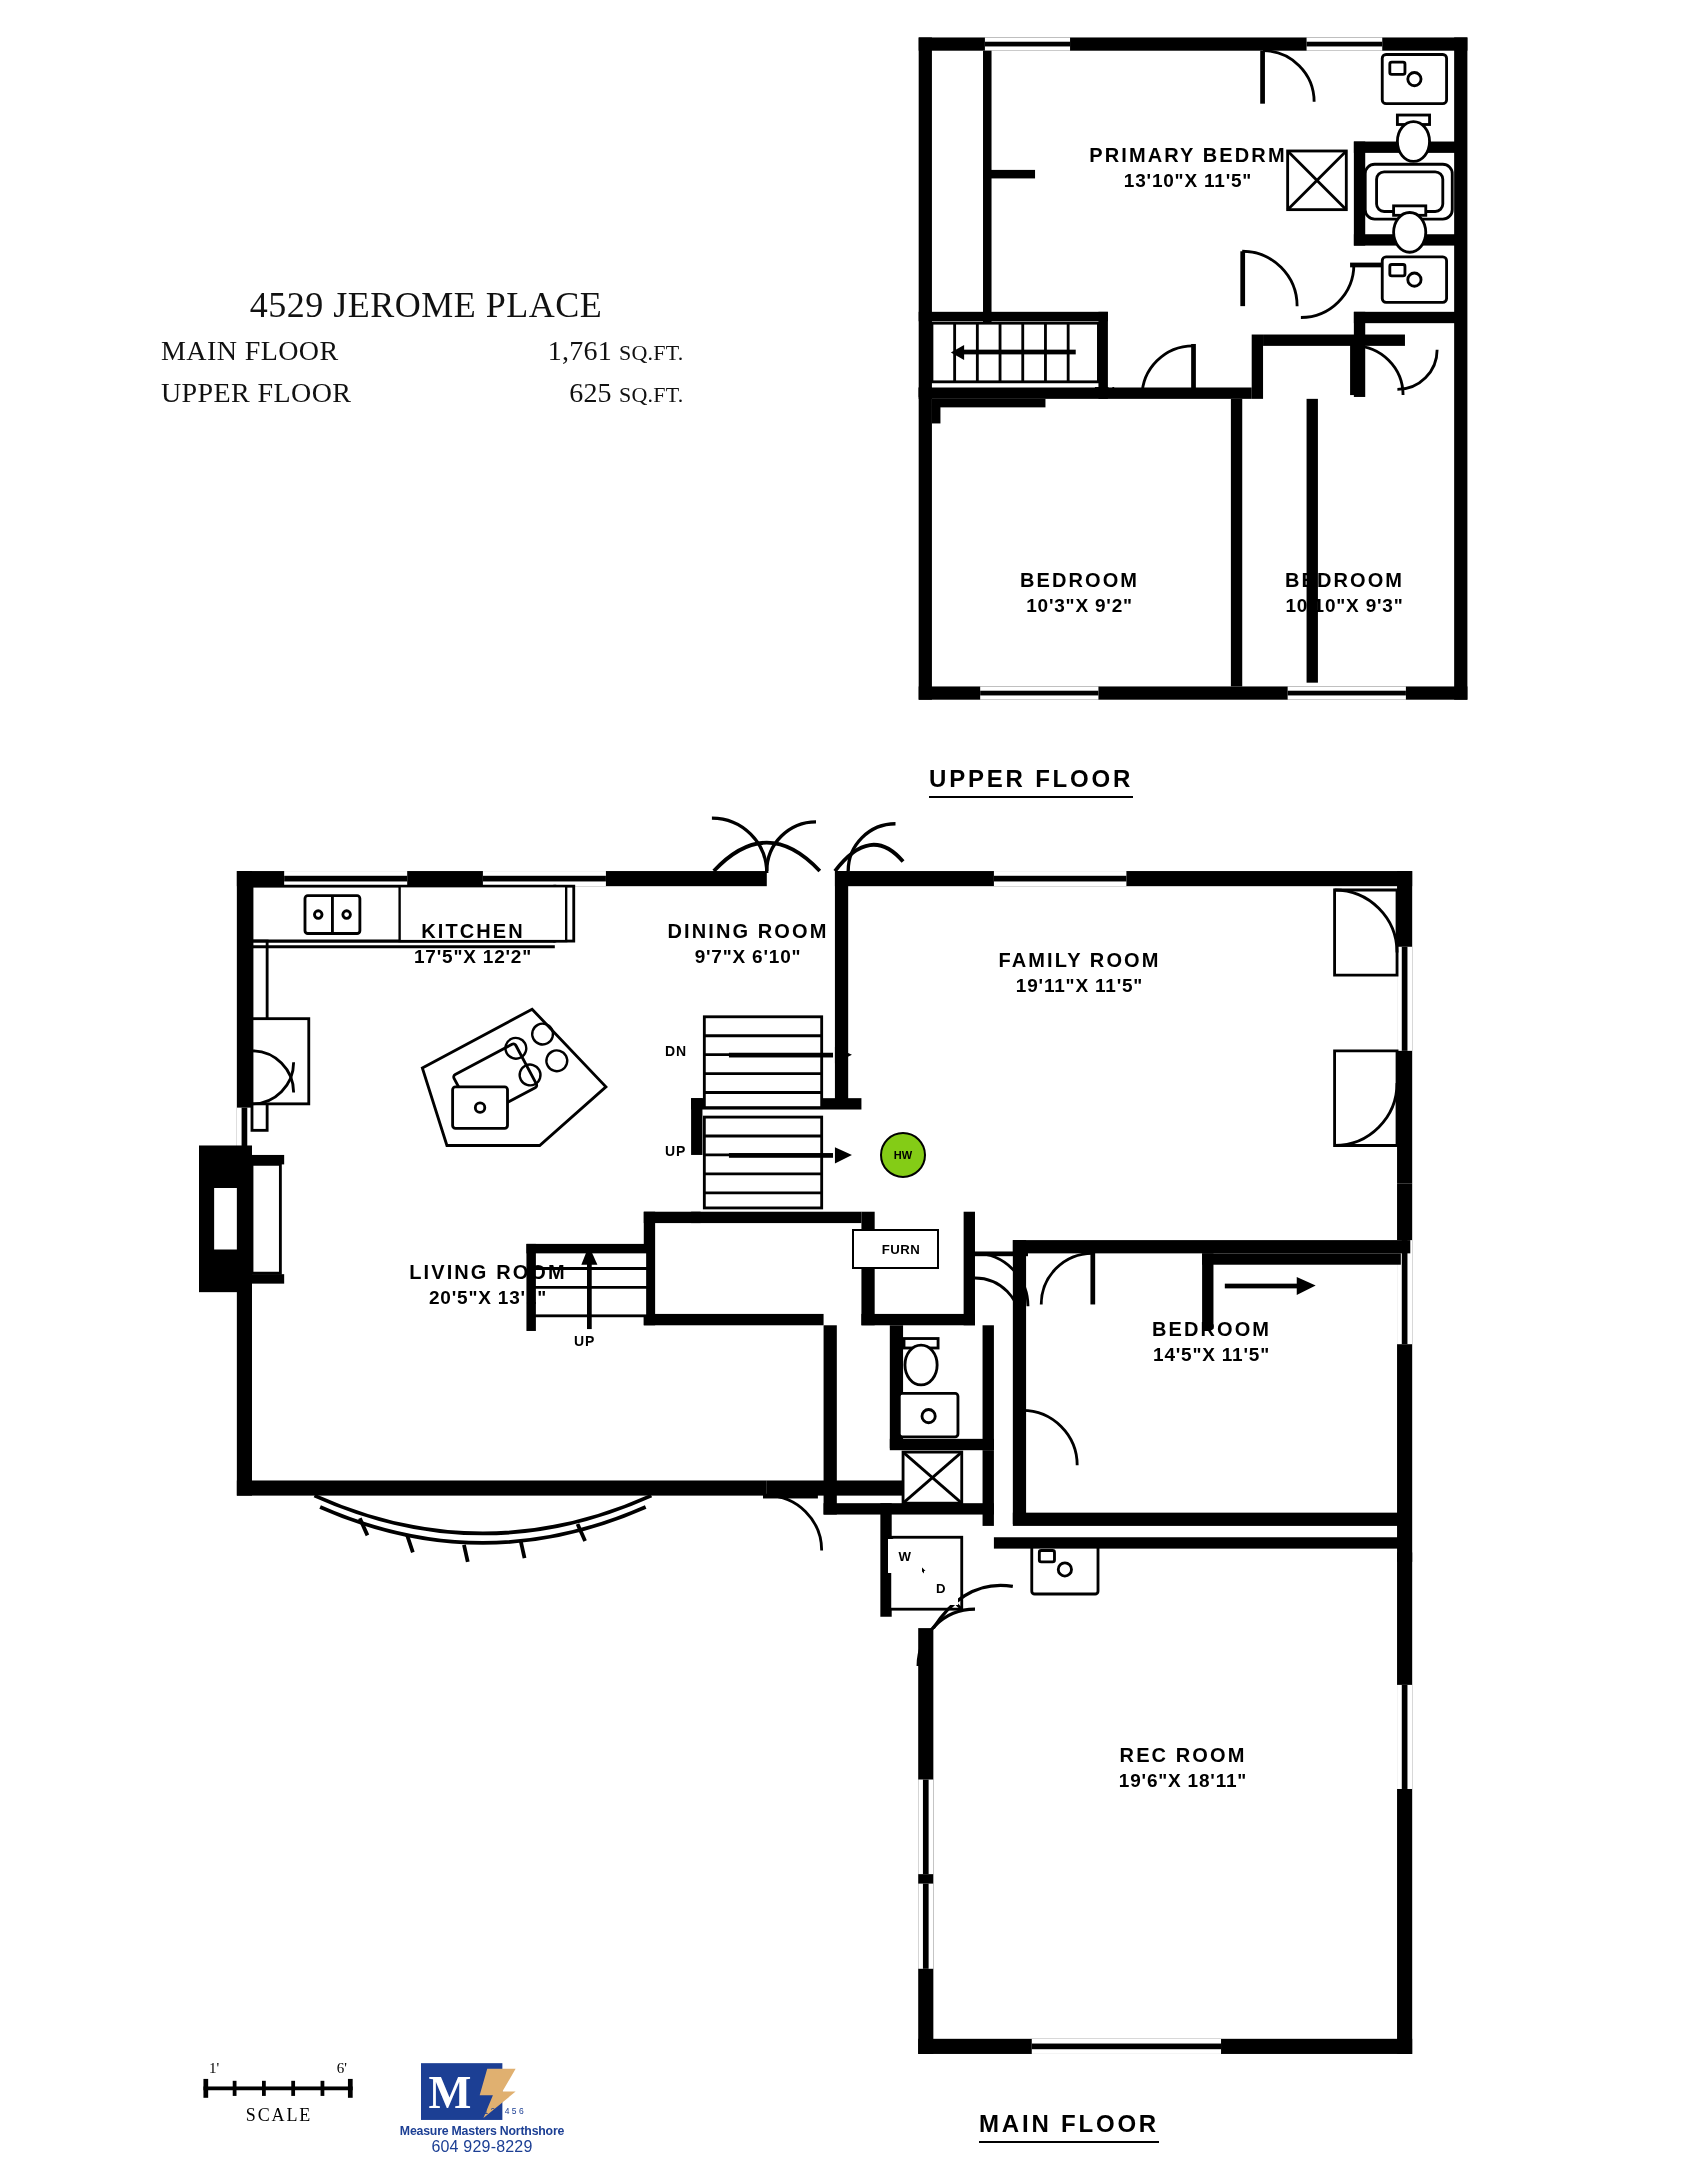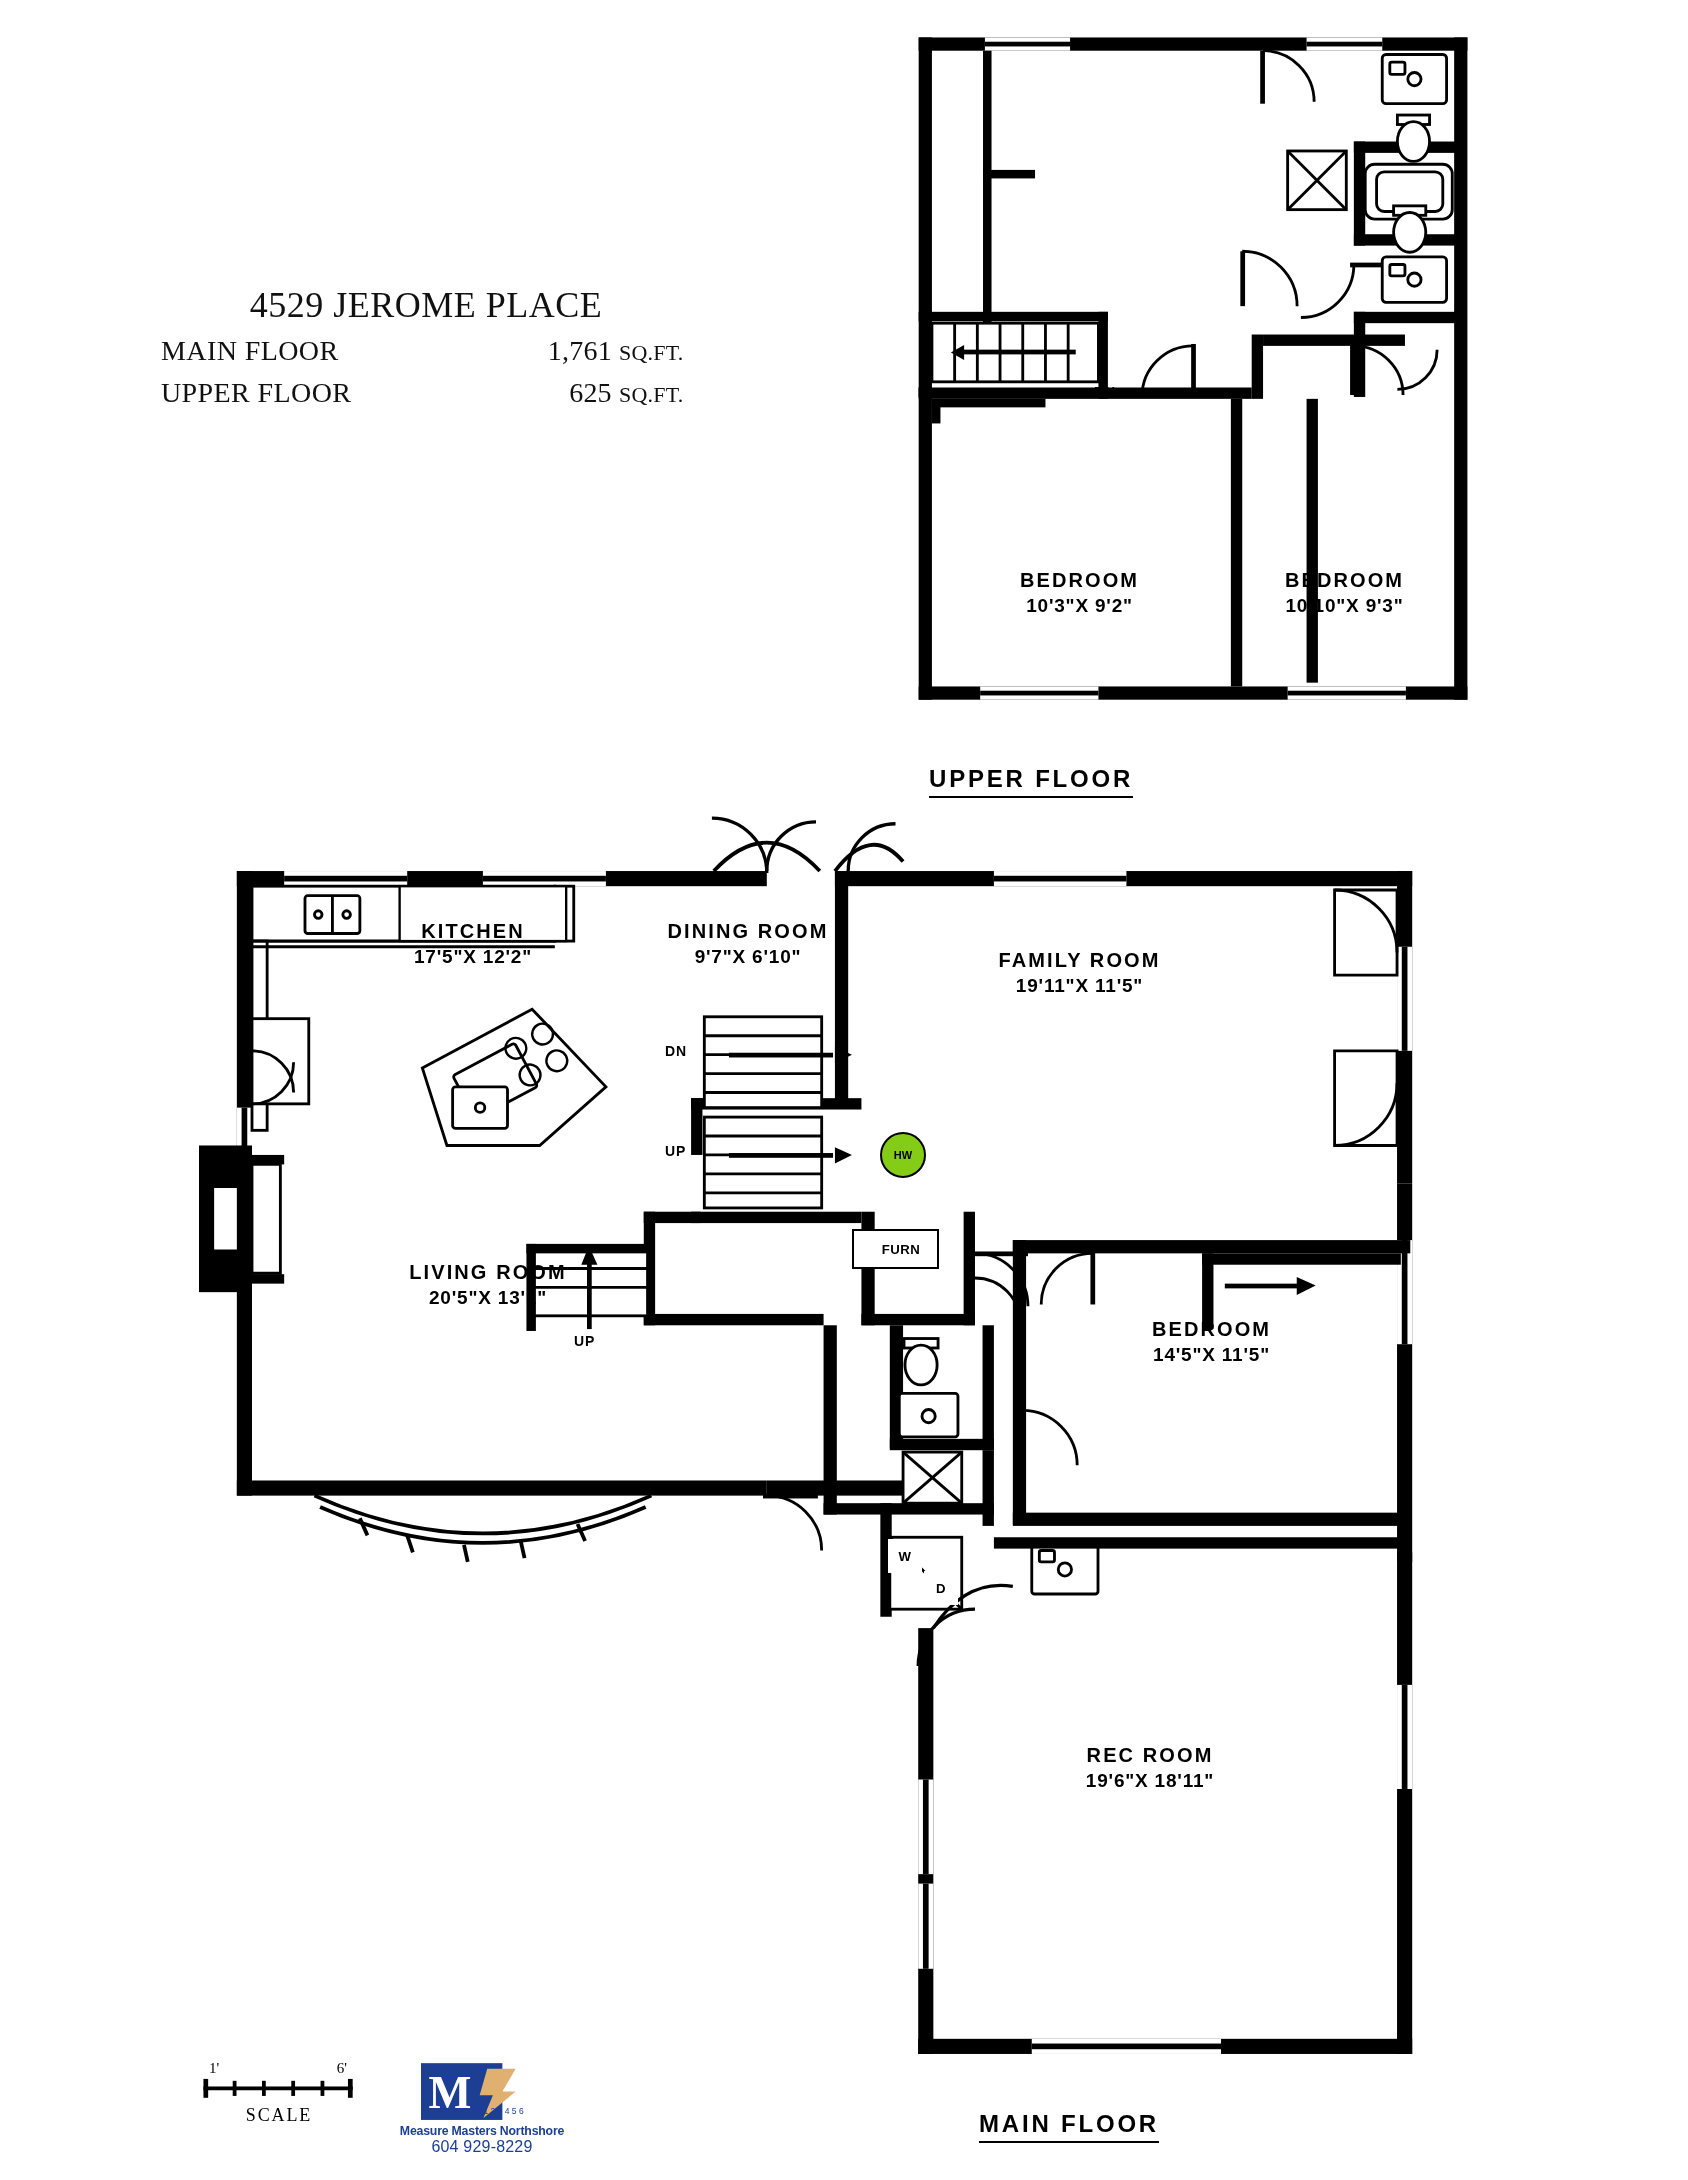--- a/index.html
+++ b/index.html
@@ -307,20 +307,24 @@
         <ellipse cx="529" cy="216" rx="17" ry="21"></ellipse>
       </g>
 
       <g stroke="#000" stroke-width="3" fill="#fff">
         <rect x="500" y="242" width="68" height="48" rx="4"></rect>
         <circle cx="534" cy="266" r="7" fill="#fff"></circle>
         <rect x="508" y="250" width="16" height="12" rx="2"></rect>
       </g>
     </svg>
 
+    <div class="room-label" style="left:123px; top:114px; width:312px;">
+      <div class="name">PRIMARY  BEDRM</div>
+      <div class="dims">13'10"X  11'5"</div>
+    </div>
     <div class="room-label" style="left:19px; top:539px; width:303px;">
       <div class="name">BEDROOM</div>
       <div class="dims">10'3"X  9'2"</div>
     </div>
     <div class="room-label" style="left:284px; top:539px; width:303px;">
       <div class="name">BEDROOM</div>
       <div class="dims">10'10"X  9'3"</div>
     </div>
 
     <div class="tag" style="left:185px; top:356px;">DN</div>
@@ -614,21 +618,21 @@
       <div class="dims">19'11"X  11'5"</div>
     </div>
     <div class="room-label" style="left:147px; top:426px; width:284px;">
       <div class="name">LIVING  ROOM</div>
       <div class="dims">20'5"X  13'1"</div>
     </div>
     <div class="room-label" style="left:861px; top:483px; width:303px;">
       <div class="name">BEDROOM</div>
       <div class="dims">14'5"X  11'5"</div>
     </div>
-    <div class="room-label" style="left:795px; top:909px; width:312px;">
+    <div class="room-label" style="left:828px; top:909px; width:312px;">
       <div class="name">REC  ROOM</div>
       <div class="dims">19'6"X  18'11"</div>
     </div>
 
     <div class="tag" style="left:466px; top:210px;">DN</div>
     <div class="tag" style="left:466px; top:310px;">UP</div>
     <div class="tag" style="left:375px; top:500px;">UP</div>
 
     <div class="circletag" style="left:681px; top:299px; width:42px; height:42px;">HW</div>
     <div class="boxtag" style="left:653px; top:396px; width:72px; height:36px;padding-left:11px;">FURN</div>

